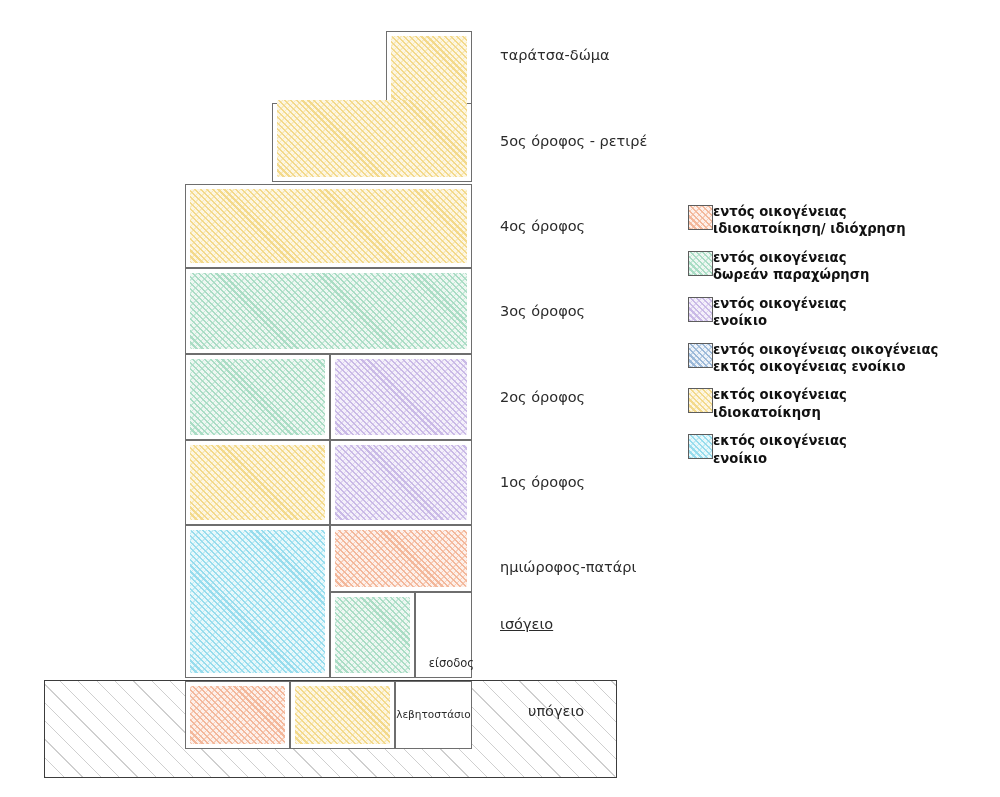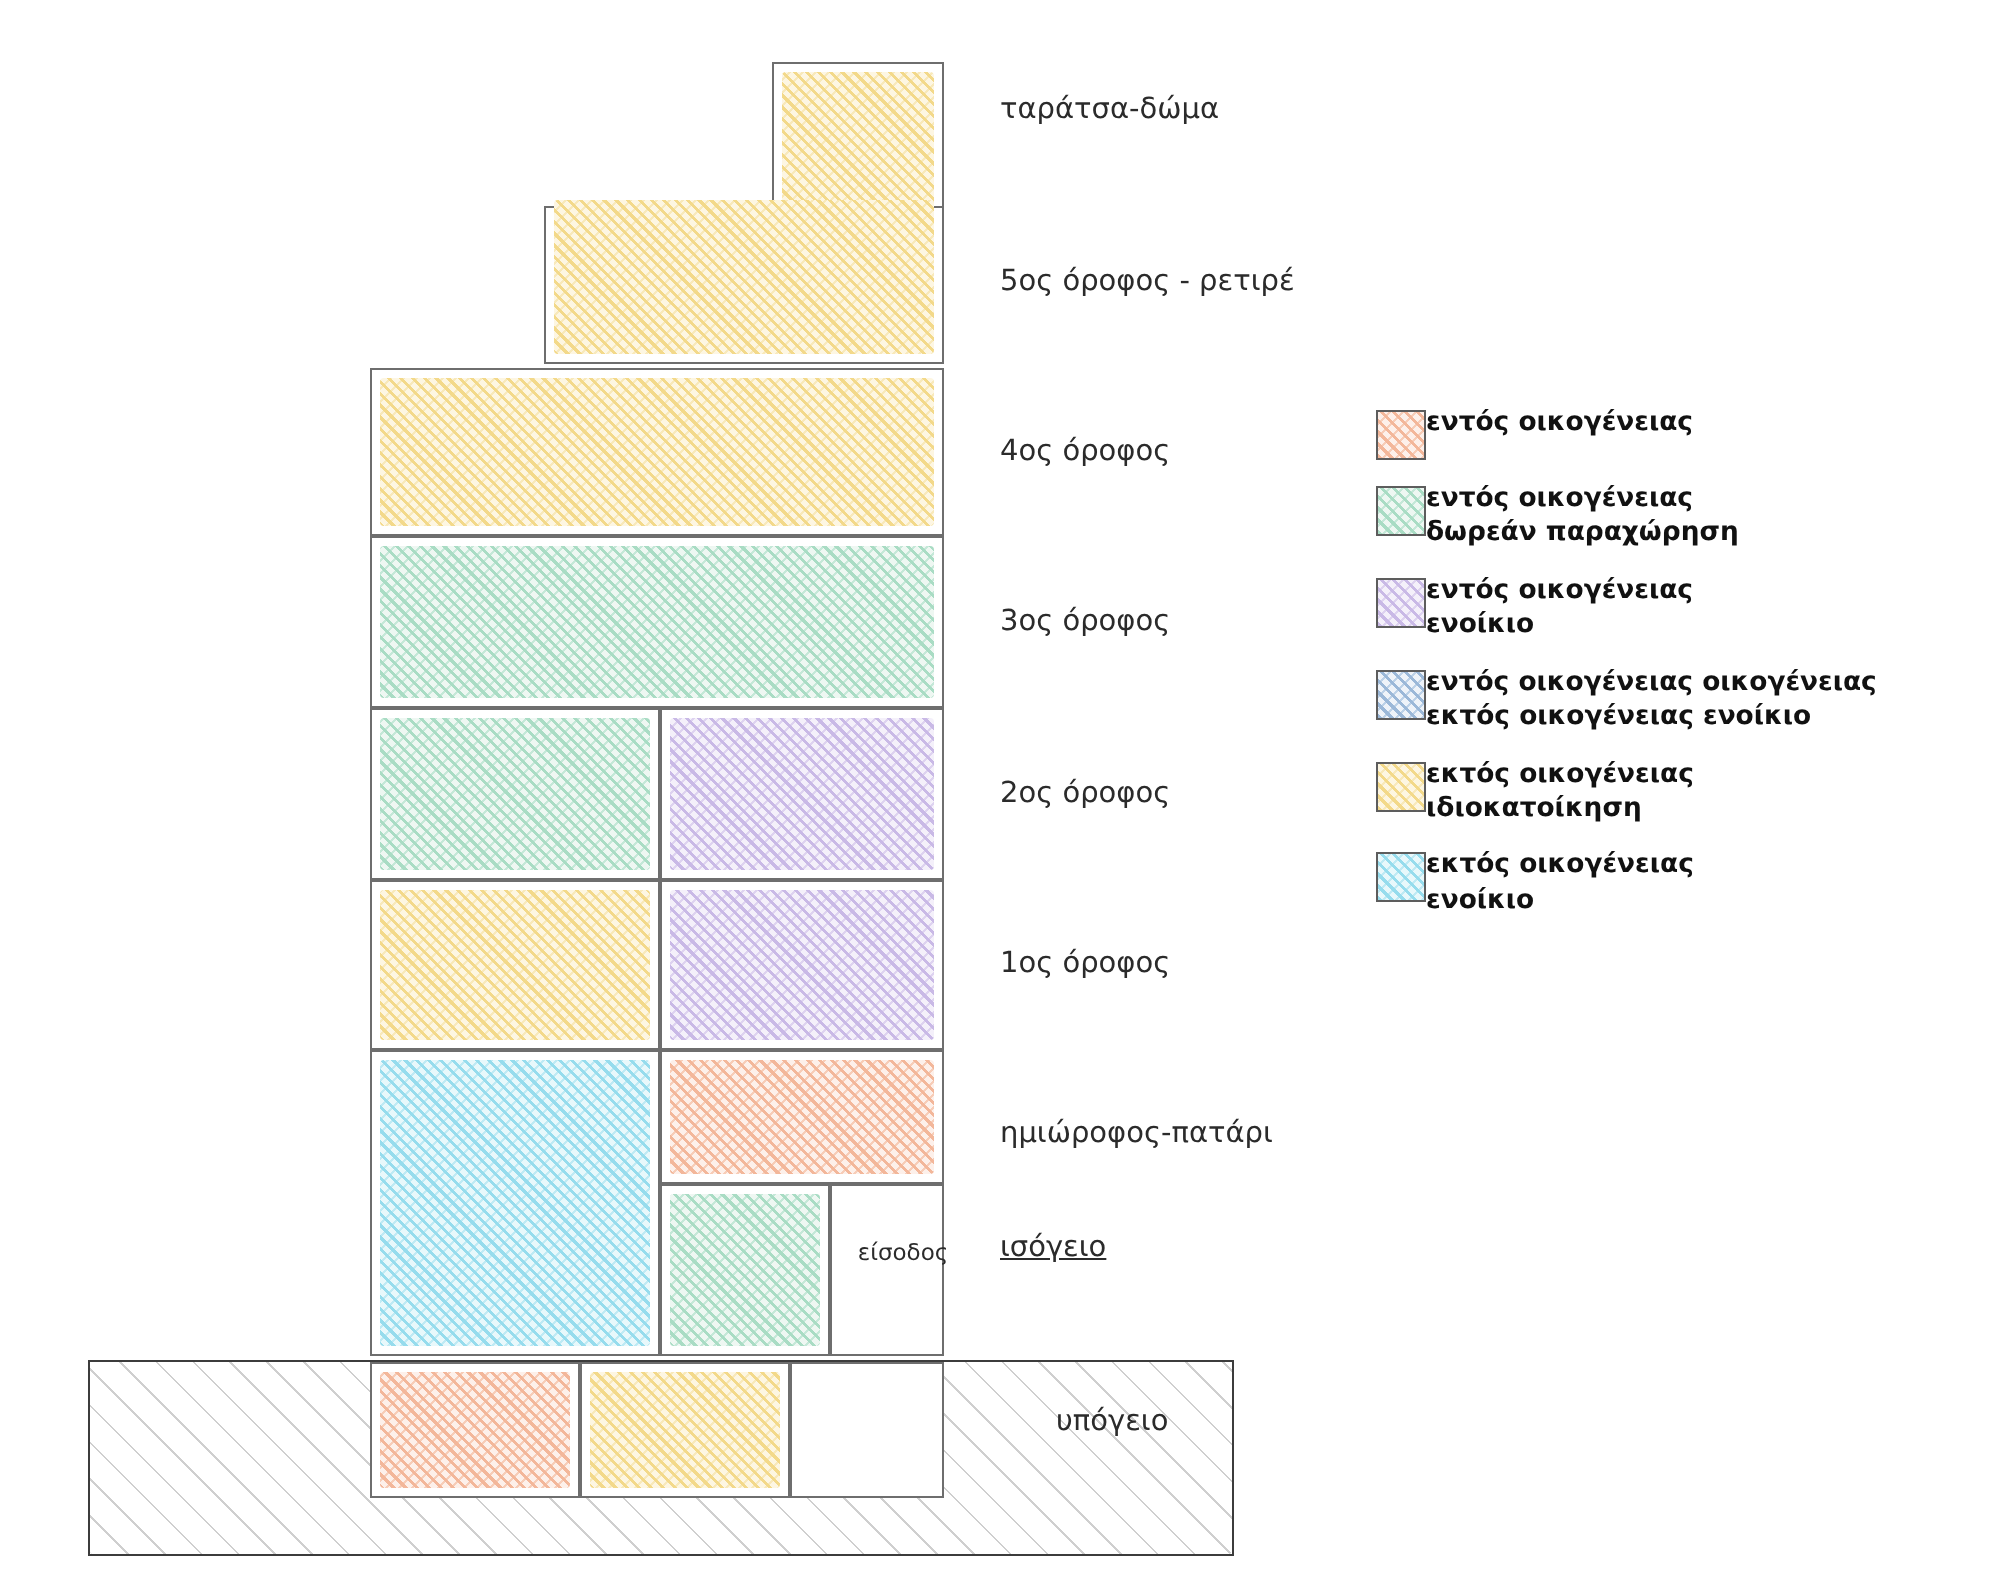--- a/index.html
+++ b/index.html
@@ -154,29 +154,30 @@
 
   <div class="cell" style="left:330px;top:525px;width:142px;height:67px;">
     <div class="fill p-salmon"></div>
   </div>
 
   <div class="cell" style="left:330px;top:592px;width:85px;height:86px;">
     <div class="fill p-mint"></div>
   </div>
 
   <div class="cell" style="left:415px;top:592px;width:57px;height:86px;"></div>
-  <div class="room-label" style="left:415px;top:583px;width:73px;height:86px;">είσοδος</div>
+  <div class="room-label" style="left:415px;top:620px;width:73px;height:86px;">είσοδος</div>
 
   <div class="cell" style="left:185px;top:681px;width:105px;height:68px;">
     <div class="fill p-salmon"></div>
   </div>
   <div class="cell" style="left:290px;top:681px;width:105px;height:68px;">
     <div class="fill p-cream"></div>
   </div>
   <div class="cell" style="left:395px;top:681px;width:77px;height:68px;"></div>
+  <div class="room-label" style="left:393px;top:681px;width:81px;height:68px;font-size:10.5px;">λεβητοστάσιο</div>
 
   <div class="floor-label" style="left:500px;top:47px;">ταράτσα-δώμα</div>
 
   <div class="floor-label" style="left:500px;top:133px;">5ος όροφος - ρετιρέ</div>
 
   <div class="floor-label" style="left:500px;top:218px;">4ος όροφος</div>
 
   <div class="floor-label" style="left:500px;top:303px;">3ος όροφος</div>
 
   <div class="floor-label" style="left:500px;top:389px;">2ος όροφος</div>
@@ -188,20 +189,21 @@
   <div class="floor-label" style="left:500px;top:616px;text-decoration:underline;">ισόγειο</div>
 
   <div class="floor-label" style="left:500px;top:703px;margin-left:28px;">υπόγειο</div>
 
   <div id="legend">
 
     <div class="legend-row">
       <div class="legend-swatch p-salmon"></div>
       <div class="legend-text">
         <span>εντός οικογένειας</span>
+        <span>ιδιοκατοίκηση/ ιδιόχρηση</span>
       </div>
     </div>
 
     <div class="legend-row">
       <div class="legend-swatch p-mint"></div>
       <div class="legend-text">
         <span>εντός οικογένειας</span>
         <span>δωρεάν παραχώρηση</span>
       </div>
     </div>

